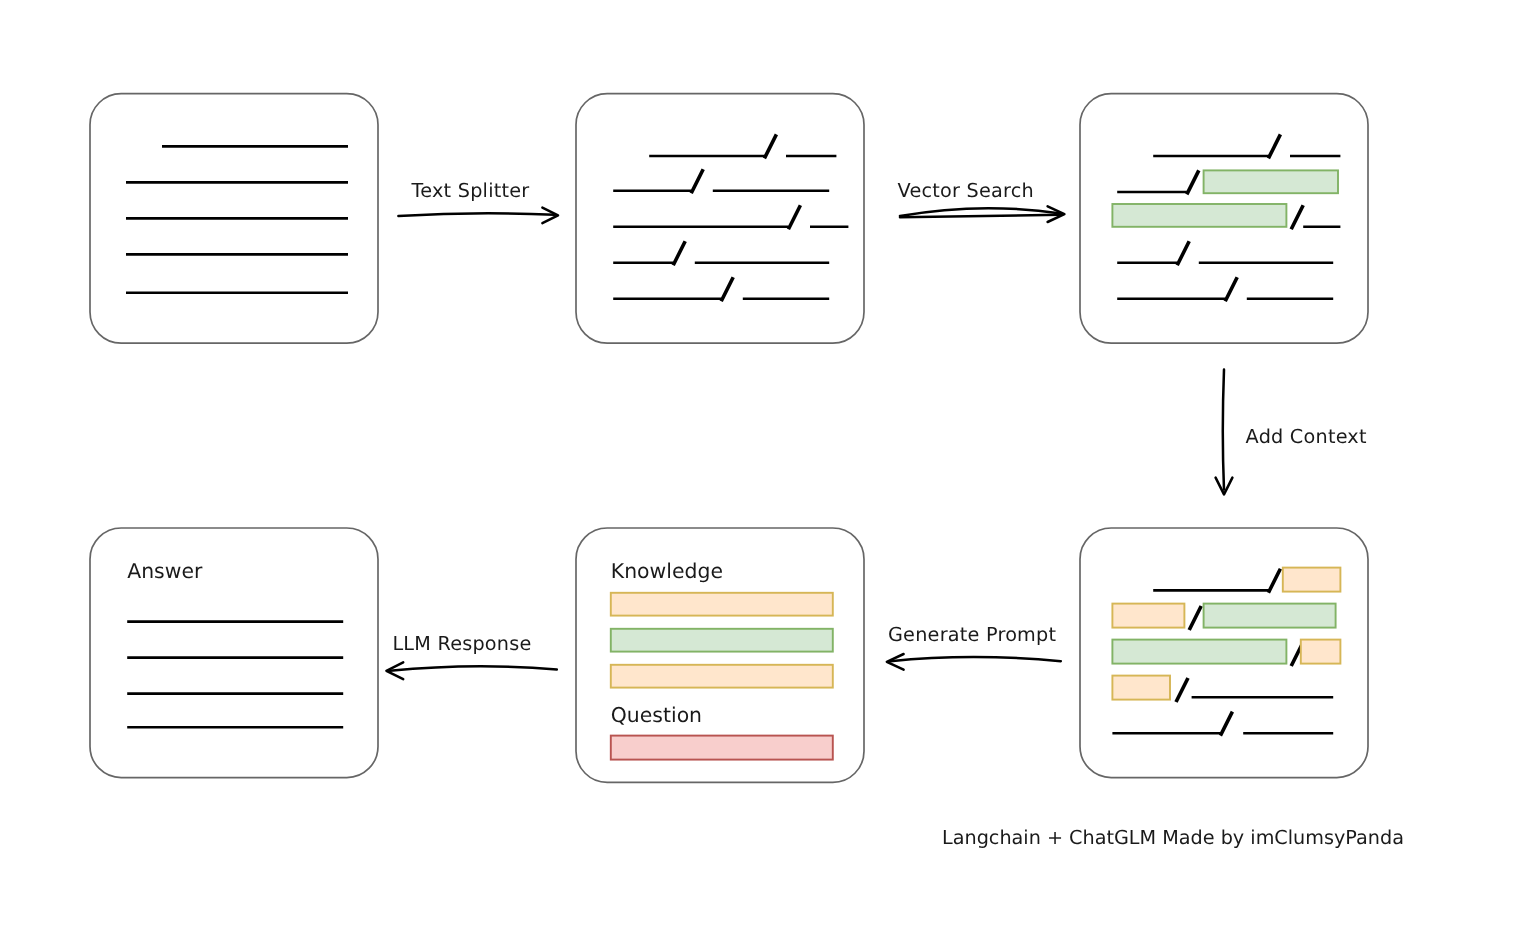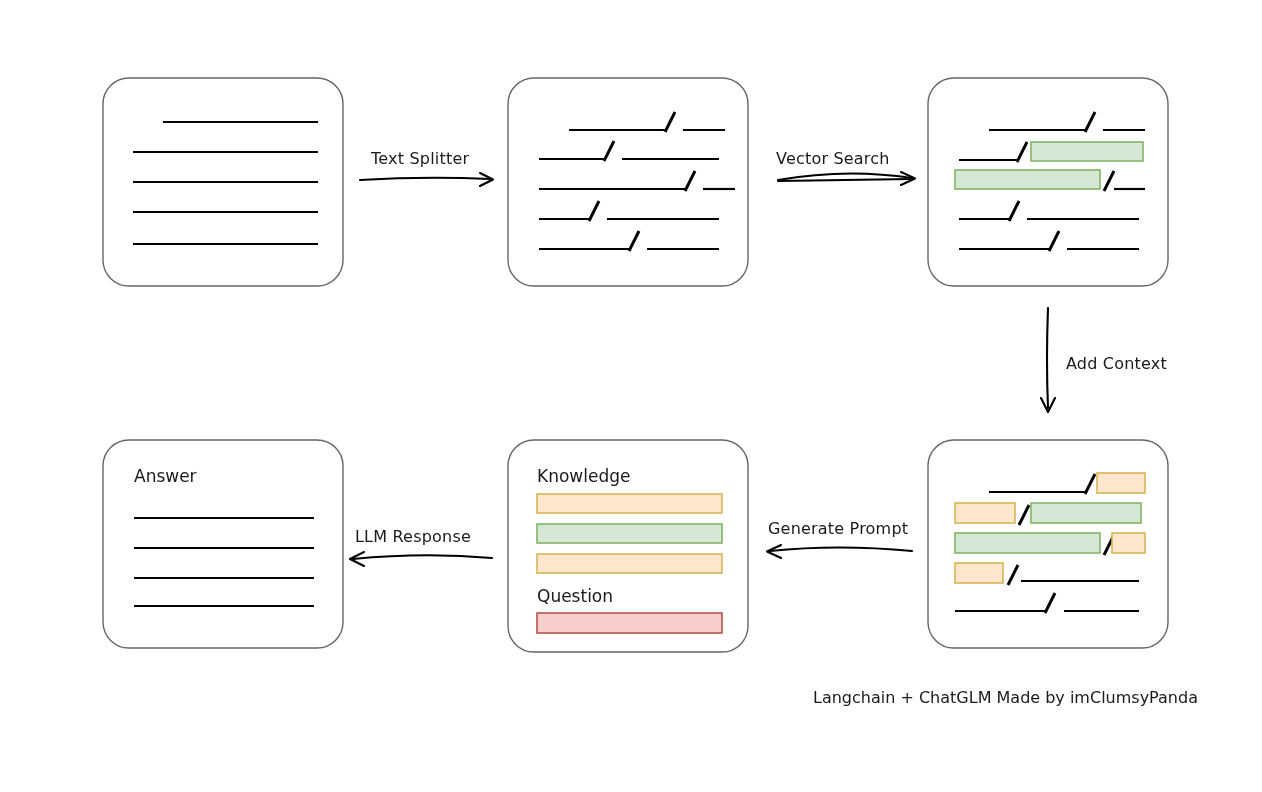--- a/index.html
+++ b/index.html
@@ -10,21 +10,20 @@
   body {
     width: 1262px;
     height: 792px;
     font-family: "DejaVu Sans", sans-serif;
     overflow: hidden;
   }
   #diagram-root {
     position: relative;
     width: 1064px;
     height: 792px;
-    margin-left: 28px;
   }
   svg#diagram {
     display: block;
     width: 1262px;
     height: 792px;
   }
   .card-shape {
     fill: #ffffff;
     stroke: #666666;
     stroke-width: 1.4;

